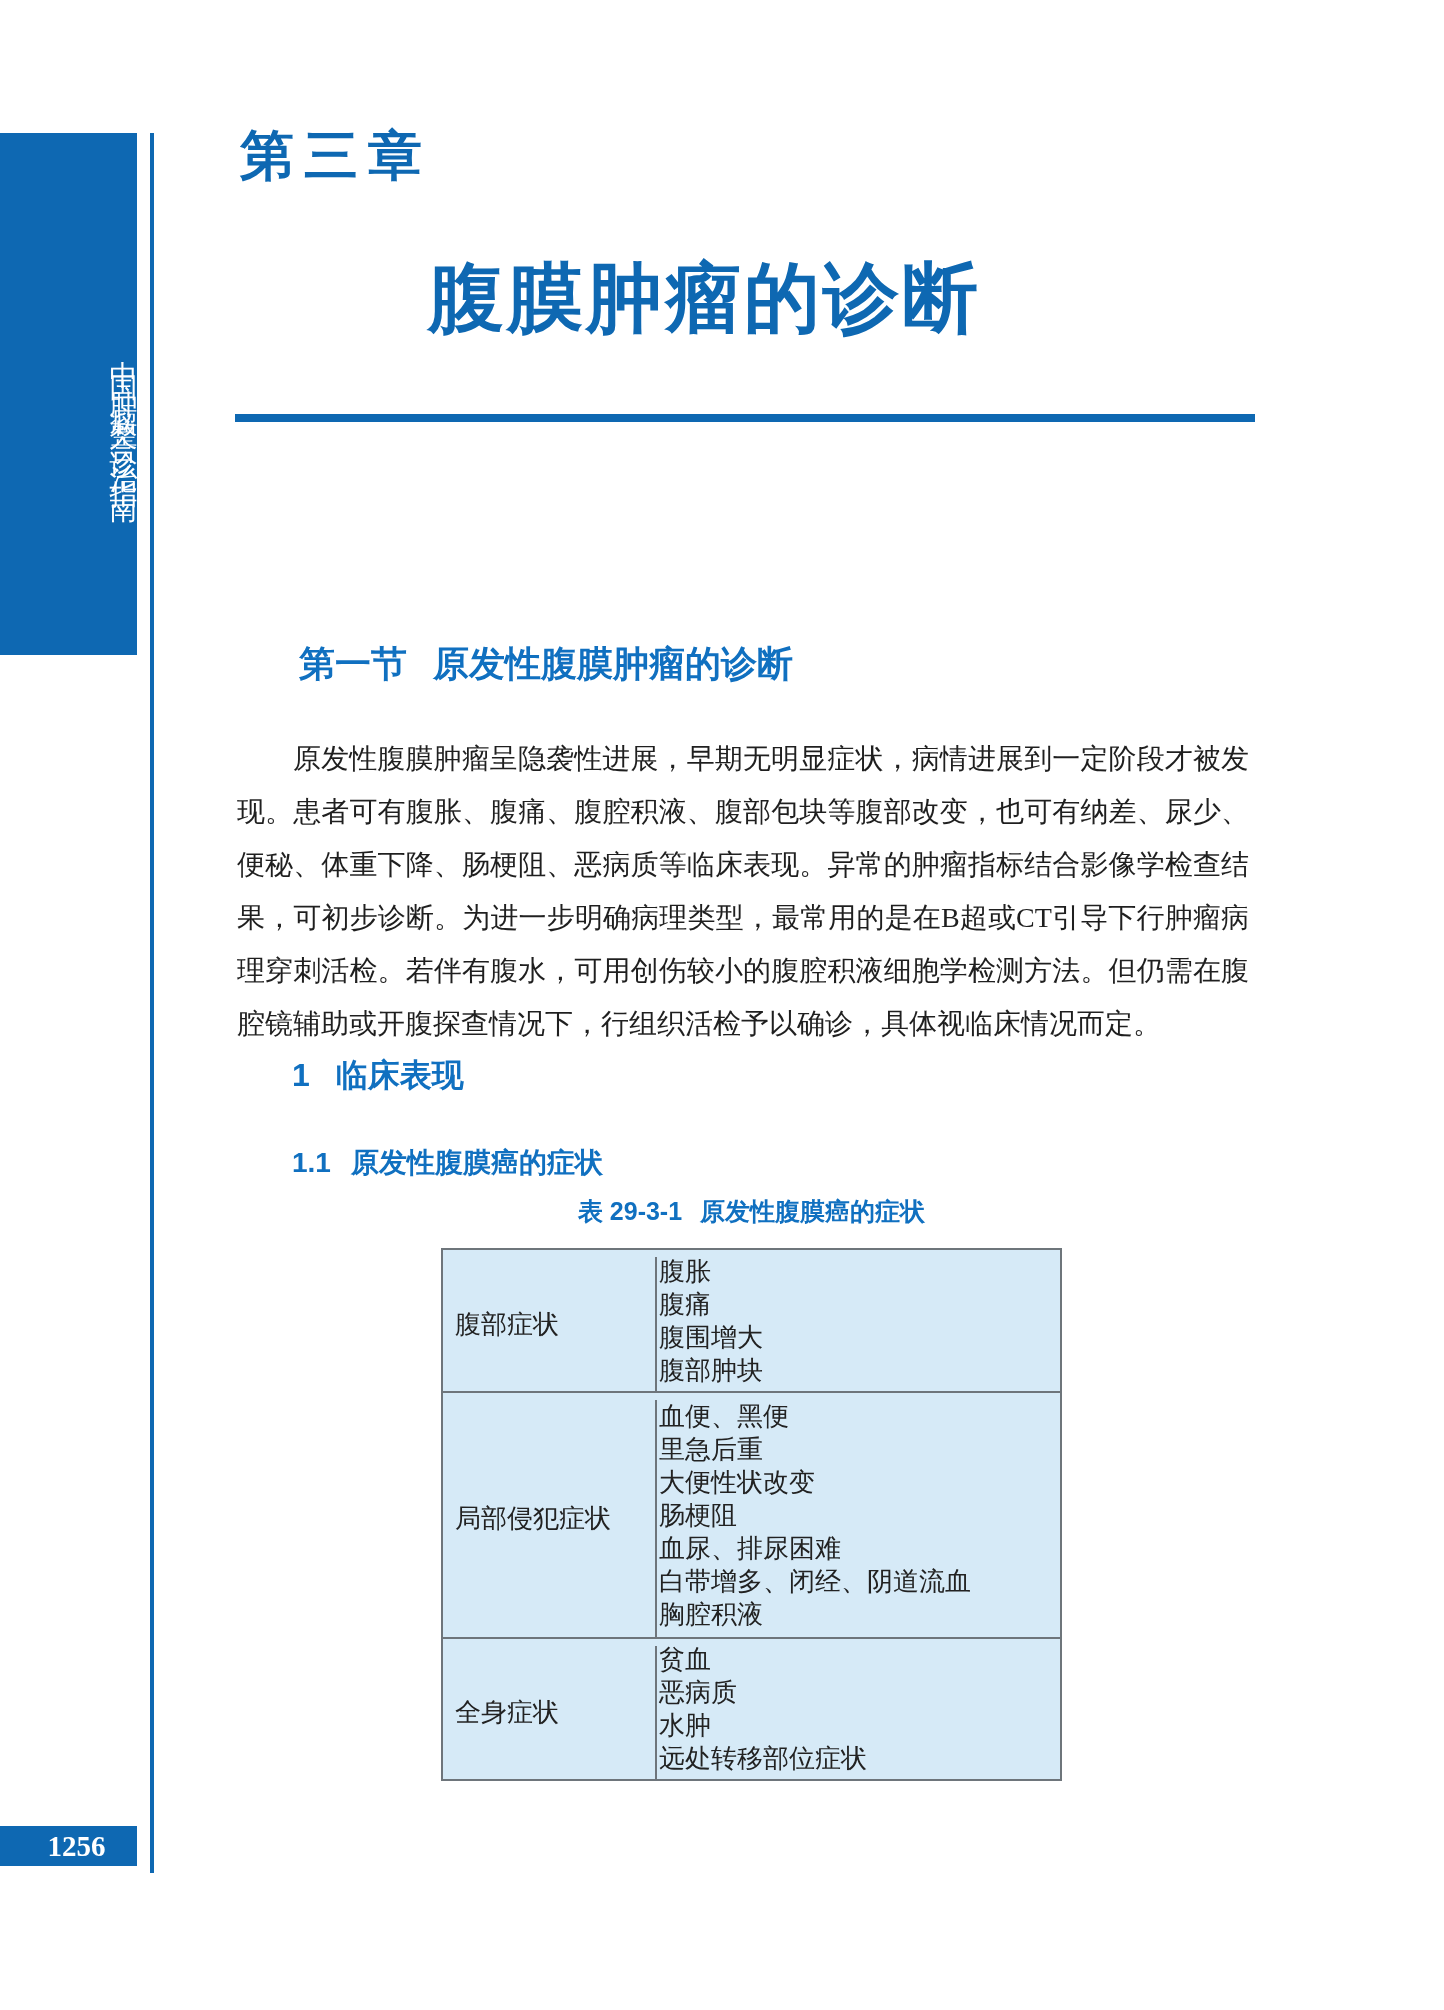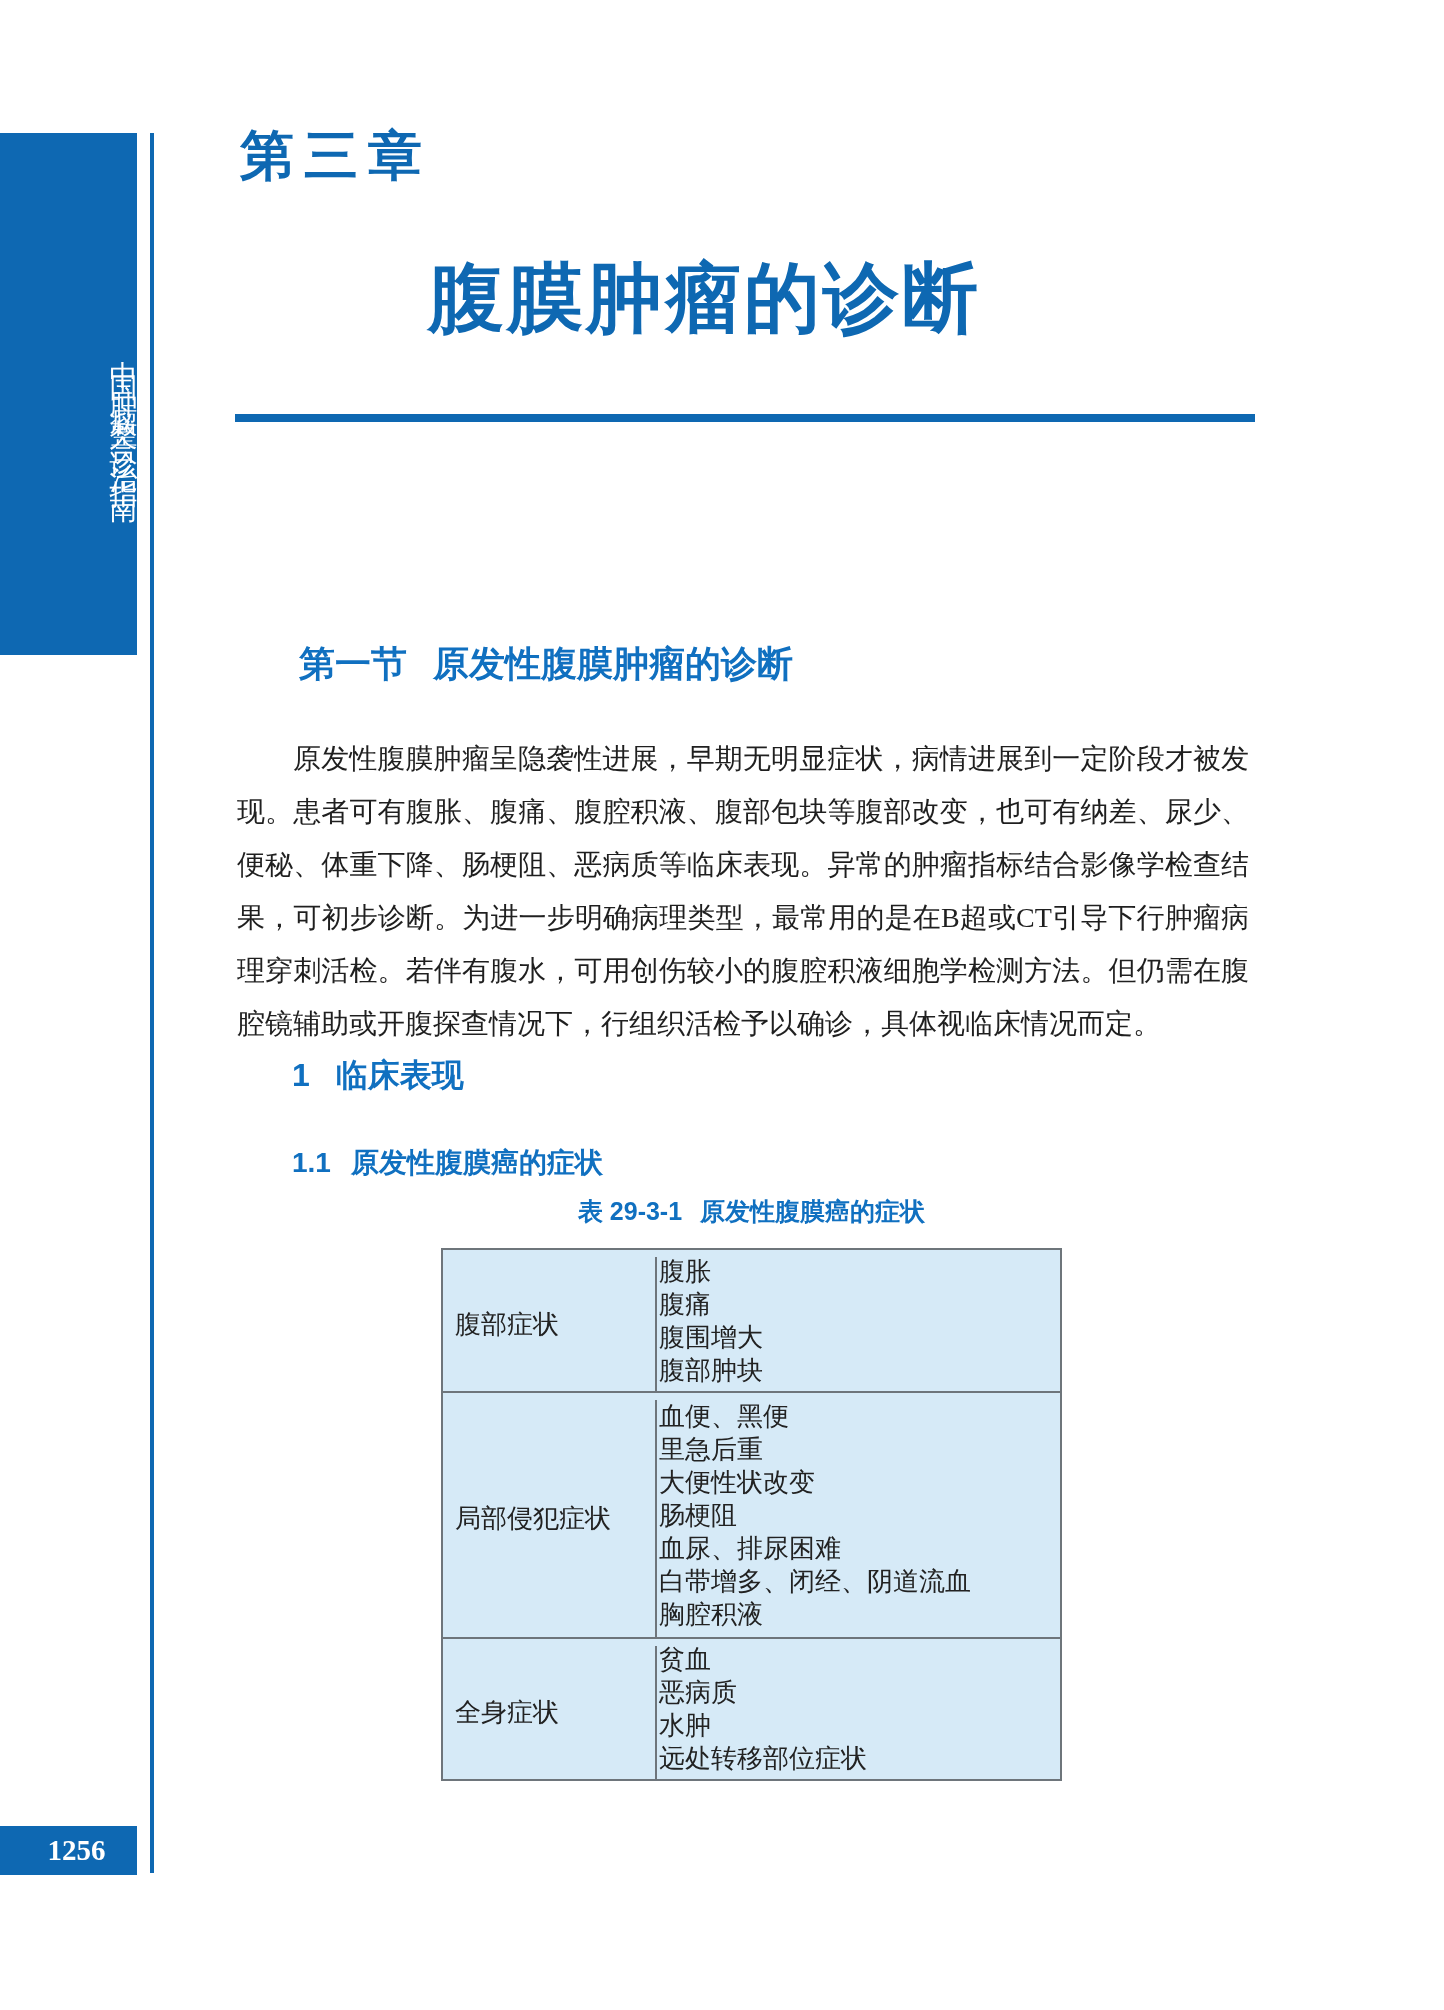--- a/index.html
+++ b/index.html
@@ -105,21 +105,21 @@
   }
   .items-cell{
     flex:1;display:flex;flex-direction:column;justify-content:center;
     padding-left:2px;
   }
   .sym-item{
     color:#222222;font-size:26px;line-height:33px;white-space:nowrap;
   }
   
   .page-badge{
-    position:absolute;left:0;top:1826px;width:137px;height:49px;
+    position:absolute;left:0;top:1826px;width:137px;height:40px;
     background:var(--brand,#0e68b2);
     display:flex;align-items:center;justify-content:center;
     padding-left:16px;box-sizing:border-box;
   }
   .page-badge .pnum{
     color:#ffffff;font-weight:bold;font-size:29px;
     font-family:"Liberation Serif", serif;
   }
 </style>
 </head>

